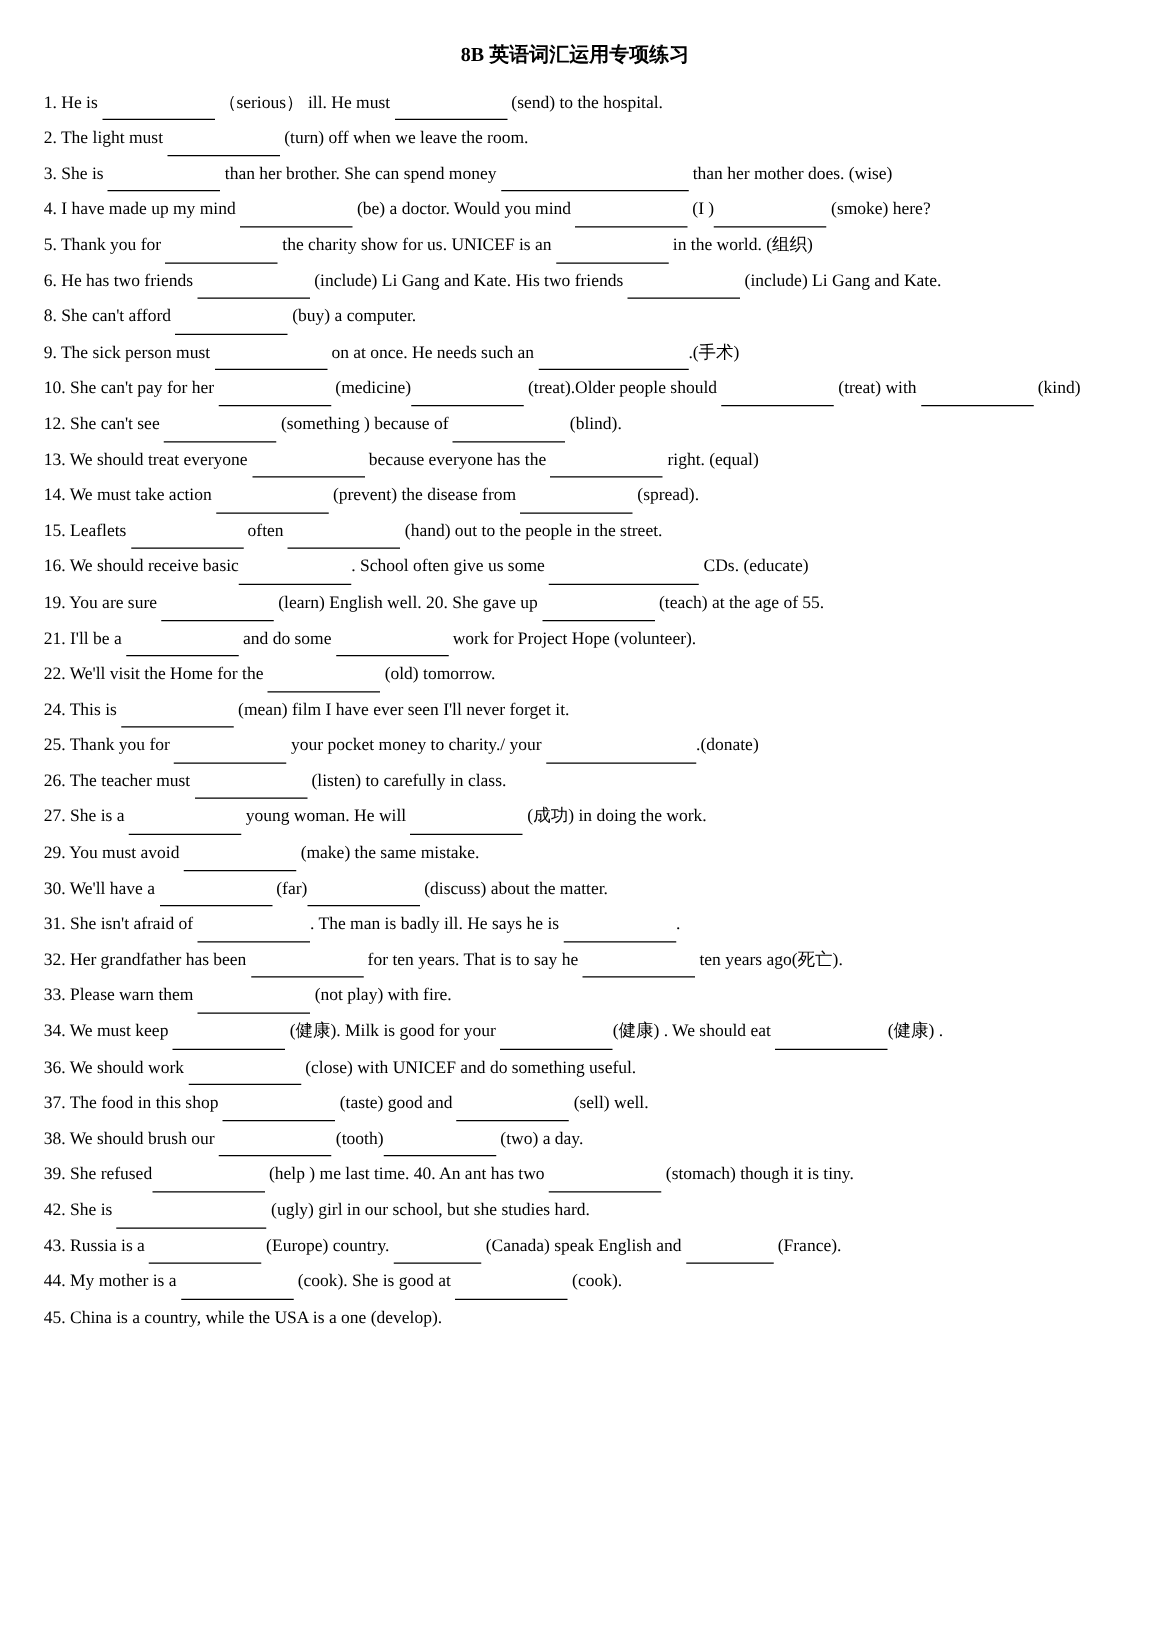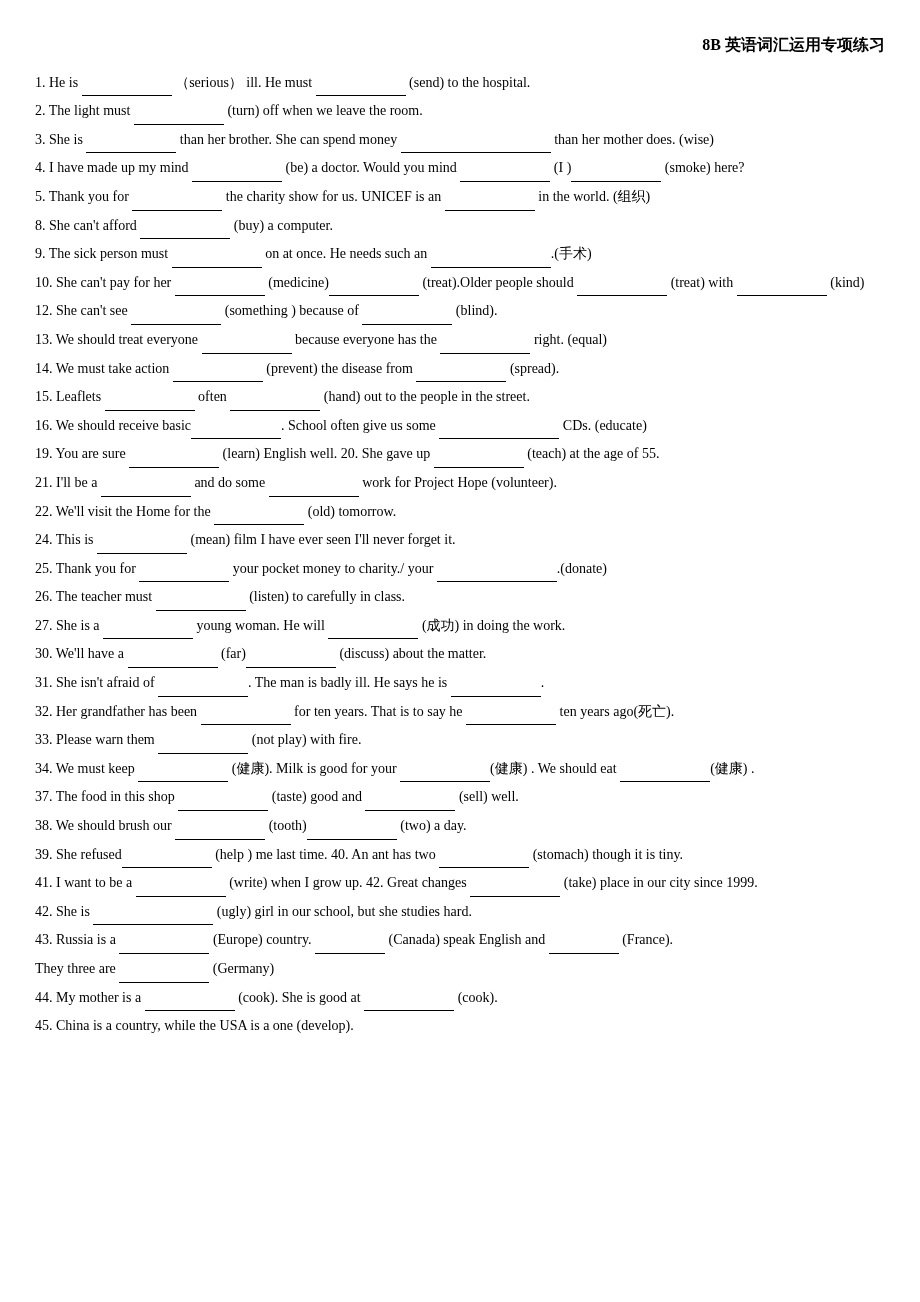--- a/index.html
+++ b/index.html
@@ -7,21 +7,21 @@
       background: #fff;
       font-family: "SimSun", "宋体", serif;
       font-size: 14px;
       color: #000;
       width: 920px;
       min-height: 1302px;
       padding: 30px 35px;
       line-height: 1.85;
     }
     h1 {
-      text-align: right;
+      text-align: center;
       font-size: 16px;
       font-weight: bold;
       margin-bottom: 10px;
     }
     .content {
       width: 100%;
     }
     p {
       text-indent: 0;
       margin-bottom: 2px;
@@ -42,42 +42,43 @@
 <body>
 
 <h1>8B 英语词汇运用专项练习</h1>
 
 <div class="content">
 <p>1. He is <span class="blank blank-md"></span> （serious） ill. He must <span class="blank blank-md"></span> (send) to the hospital.</p>
     <p>2. The light must <span class="blank blank-md"></span> (turn) off when we leave the room.</p>
     <p>3. She is <span class="blank blank-md"></span> than her brother. She can spend money <span class="blank blank-xl"></span> than her mother does. (wise)</p>
     <p>4. I have made up my mind <span class="blank blank-md"></span> (be) a doctor. Would you mind <span class="blank blank-md"></span> (I )<span class="blank blank-md"></span> (smoke) here?</p>
     <p>5. Thank you for <span class="blank blank-md"></span> the charity show for us. UNICEF is an <span class="blank blank-md"></span> in the world. (组织)</p>
+    <p>6. He has two friends <span class="blank blank-md"></span> (include) Li Gang and Kate. His two friends <span class="blank blank-md"></span> (include) Li Gang and Kate.</p>
     <p>8. She can't afford <span class="blank blank-md"></span> (buy) a computer.</p>
     <p>9. The sick person must <span class="blank blank-md"></span> on at once. He needs such an <span class="blank blank-lg"></span>.(手术)</p>
     <p>10. She can't pay for her <span class="blank blank-md"></span> (medicine)<span class="blank blank-md"></span> (treat).Older people should <span class="blank blank-md"></span> (treat) with <span class="blank blank-md"></span> (kind)</p>
     <p>12. She can't see <span class="blank blank-md"></span> (something ) because of <span class="blank blank-md"></span> (blind).</p>
     <p>13. We should treat everyone <span class="blank blank-md"></span> because everyone has the <span class="blank blank-md"></span> right. (equal)</p>
     <p>14. We must take action <span class="blank blank-md"></span> (prevent) the disease from <span class="blank blank-md"></span> (spread).</p>
     <p>15. Leaflets <span class="blank blank-md"></span> often <span class="blank blank-md"></span> (hand) out to the people in the street.</p>
     <p>16. We should receive basic<span class="blank blank-md"></span>. School often give us some <span class="blank blank-lg"></span> CDs. (educate)</p>
     <p>19. You are sure <span class="blank blank-md"></span> (learn) English well.    20. She gave up <span class="blank blank-md"></span> (teach) at the age of 55.</p>
     <p>21. I'll be a <span class="blank blank-md"></span> and do some <span class="blank blank-md"></span> work for Project Hope (volunteer).</p>
     <p>22. We'll visit the Home for the <span class="blank blank-md"></span> (old) tomorrow.</p>
     <p>24. This is <span class="blank blank-md"></span> (mean) film I have ever seen I'll never forget it.</p>
     <p>25. Thank you for <span class="blank blank-md"></span> your pocket money to charity./ your <span class="blank blank-lg"></span>.(donate)</p>
     <p>26. The teacher must <span class="blank blank-md"></span> (listen) to carefully in class.</p>
     <p>27. She is a <span class="blank blank-md"></span> young woman. He will <span class="blank blank-md"></span> (成功) in doing the work.</p>
+    <p>29. You must avoid <span class="blank blank-md"></span> (make) the same mistake.</p>
     <p>30. We'll have a <span class="blank blank-md"></span> (far)<span class="blank blank-md"></span> (discuss) about the matter.</p>
     <p>31. She isn't afraid of <span class="blank blank-md"></span>. The man is badly ill. He says he is <span class="blank blank-md"></span>.</p>
     <p>32. Her grandfather has been <span class="blank blank-md"></span> for ten years. That is to say he <span class="blank blank-md"></span> ten years ago(死亡).</p>
     <p>33. Please warn them <span class="blank blank-md"></span> (not play) with fire.</p>
     <p>34. We must keep <span class="blank blank-md"></span> (健康). Milk is good for your <span class="blank blank-md"></span>(健康) . We should eat <span class="blank blank-md"></span>(健康) .</p>
+    <p>36. We should work <span class="blank blank-md"></span> (close) with UNICEF and do something useful.</p>
     <p>37. The food in this shop <span class="blank blank-md"></span> (taste) good and <span class="blank blank-md"></span> (sell) well.</p>
     <p>38. We should brush our <span class="blank blank-md"></span> (tooth)<span class="blank blank-md"></span> (two) a day.</p>
     <p>39. She refused<span class="blank blank-md"></span> (help ) me last time.  40. An ant has two <span class="blank blank-md"></span> (stomach) though it is tiny.</p>
-    <p>41. I want to be a <span class="blank blank-md"></span> (write) when I grow up.    42. Great changes <span class="blank blank-md"></span> (take) place in our city since 1999.</p>
     <p>42. She is <span class="blank blank-lg"></span> (ugly) girl in our school, but she studies hard.</p>
     <p>43. Russia is a <span class="blank blank-md"></span> (Europe) country. <span class="blank"></span> (Canada) speak English and <span class="blank"></span> (France).</p>
-    <p>    They three are <span class="blank blank-md"></span> (Germany)</p>
     <p>44. My mother is a <span class="blank blank-md"></span> (cook). She is good at <span class="blank blank-md"></span> (cook).</p>
     <p>45. China is a  country, while the USA is a  one (develop).</p>
   </div>
 
 </body></html>

